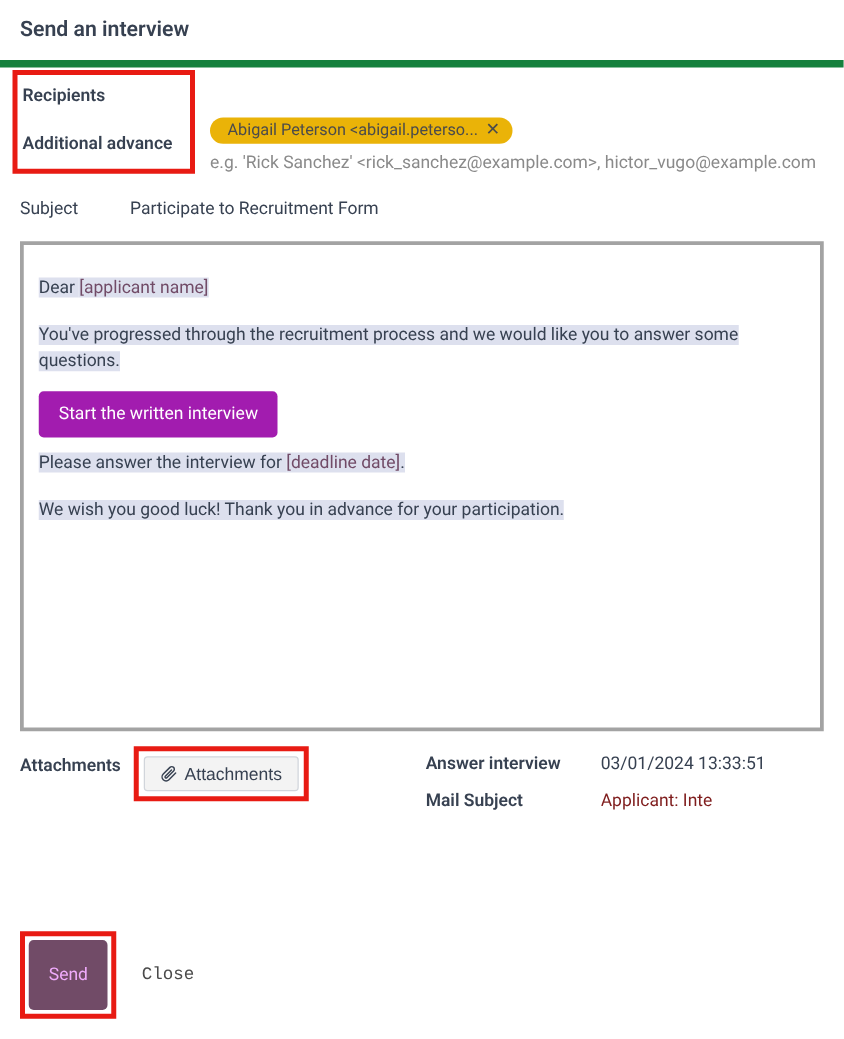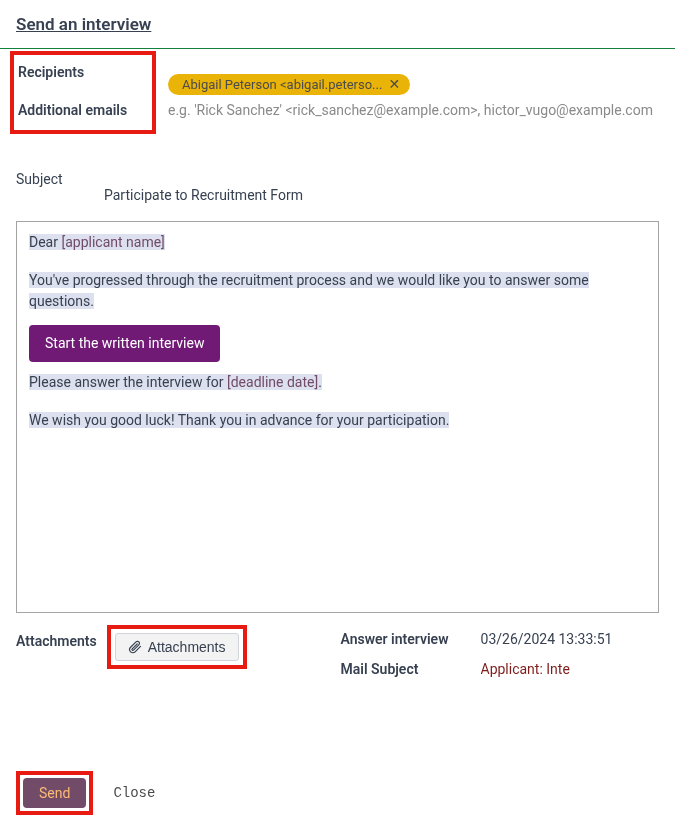--- a/index.html
+++ b/index.html
@@ -11,22 +11,21 @@
       font-family: -apple-system, BlinkMacSystemFont, "Segoe UI", Roboto, "Helvetica Neue", Arial, sans-serif;
       width: 675px;
       height: 831px;
       background: #fff;
       color: #374151;
       font-size: 14px;
       position: relative;
     }
     .header {
       padding: 14px 16px 14px 16px;
-      border-bottom: 1px solid #15803d;
-      text-decoration: underline;
+      border-bottom: 6px solid #15803d;
     }
     .header-title {
       font-size: 17px;
       font-weight: 600;
       color: #374151;
     }
     .content {
       padding: 8px 16px 0 16px;
     }
     .labels-box {
@@ -69,68 +68,67 @@
       line-height: 1;
     }
     .additional-emails-text {
       color: #8a8a8a;
       font-size: 14px;
       margin-top: 4px;
       line-height: 1.6;
     }
     .top-row {
       display: flex;
-      align-items: center;
+      align-items: flex-end;
     }
     .subject-row {
       display: flex;
       align-items: center;
       padding: 16px 0 12px 0;
     }
     .subject-label {
       font-weight: 400;
       color: #374151;
       width: 88px;
       flex-shrink: 0;
     }
     .subject-input {
       border: none;
       outline: none;
       font-size: 14px;
       color: #374151;
       flex: 1;
       font-family: inherit;
       padding: 2px 0;
-      margin-top: 33px;
     }
     .body-editor {
-      border: 1px solid #a3a3a3;
+      border: 3px solid #a3a3a3;
       margin-top: 4px;
-      padding: 10px 12px;
+      padding: 24px 12px;
       height: 392px;
       overflow: auto;
       font-size: 14px;
       line-height: 1.5;
       color: #374151;
     }
     .body-editor p {
       margin: 0 0 3px 0;
     }
     .sel {
       background: #dde0ee;
     }
     .token {
       color: #714b67;
     }
     .spacer {
       height: 14px;
     }
     .cta-button {
       display: inline-block;
-      background: #701a75;
+      background: #a21caf;
       color: #fff;
       padding: 8px 16px;
       border-radius: 4px;
       font-size: 14px;
       margin: 10px 0;
       cursor: pointer;
     }
     .bottom-fields {
       display: flex;
       margin-top: 12px;
@@ -202,23 +200,23 @@
       display: flex;
       align-items: center;
       gap: 10px;
     }
     .send-box {
       border: 4px solid #e81b13;
       padding: 3px;
     }
     .send-button {
       background: #714b67;
-      color: #fdba74;
-      border: none;
-      padding: 7px 16px;
+      color: #f0abfc;
+      border: none;
+      padding: 20px 16px;
       font-size: 14px;
       border-radius: 4px;
       cursor: pointer;
       font-family: inherit;
     }
     .close-button {
       background: transparent;
       color: #4b4b4b;
       border: none;
       padding: 7px 10px;
@@ -233,21 +231,21 @@
 <div class="header">
   <div class="header-title">Send an interview</div>
 </div>
 
 <div class="content">
 
   <div class="top-row">
     <div class="labels-box">
       <div class="label">Recipients</div>
       <div class="label-stack-gap"></div>
-      <div class="label">Additional emails</div>
+      <div class="label">Additional advance</div>
     </div>
     <div class="recipients-area">
       <span class="recipient-chip">
         <span>Abigail Peterson &lt;abigail.peterso...</span>
         <span class="remove">✕</span>
       </span>
       <div class="additional-emails-text">e.g.  'Rick Sanchez' &lt;rick_sanchez@example.com&gt;, hictor_vugo@example.com</div>
     </div>
   </div>
 
@@ -273,21 +271,21 @@
         <button class="att-button">
           <svg viewBox="0 0 24 24" fill="none" stroke="#374151" stroke-width="2" stroke-linecap="round" stroke-linejoin="round">
             <path d="M21.44 11.05l-9.19 9.19a5.5 5.5 0 0 1-7.78-7.78l9.19-9.19a3.5 3.5 0 0 1 4.95 4.95l-9.2 9.19a1.5 1.5 0 0 1-2.12-2.12l8.49-8.49"></path>
           </svg>
           <span>Attachments</span>
         </button>
       </div>
     </div>
     <div class="bottom-right">
       <div class="br-label">Answer interview</div>
-      <div class="br-value">03/26/2024 13:33:51</div>
+      <div class="br-value">03/01/2024 13:33:51</div>
       <div class="br-label">Mail Subject</div>
       <input class="br-input" type="text" value="Applicant: Inte" style="">
     </div>
   </div>
 
 </div>
 
 <div class="footer">
   <div class="send-box">
     <button class="send-button">Send</button>

